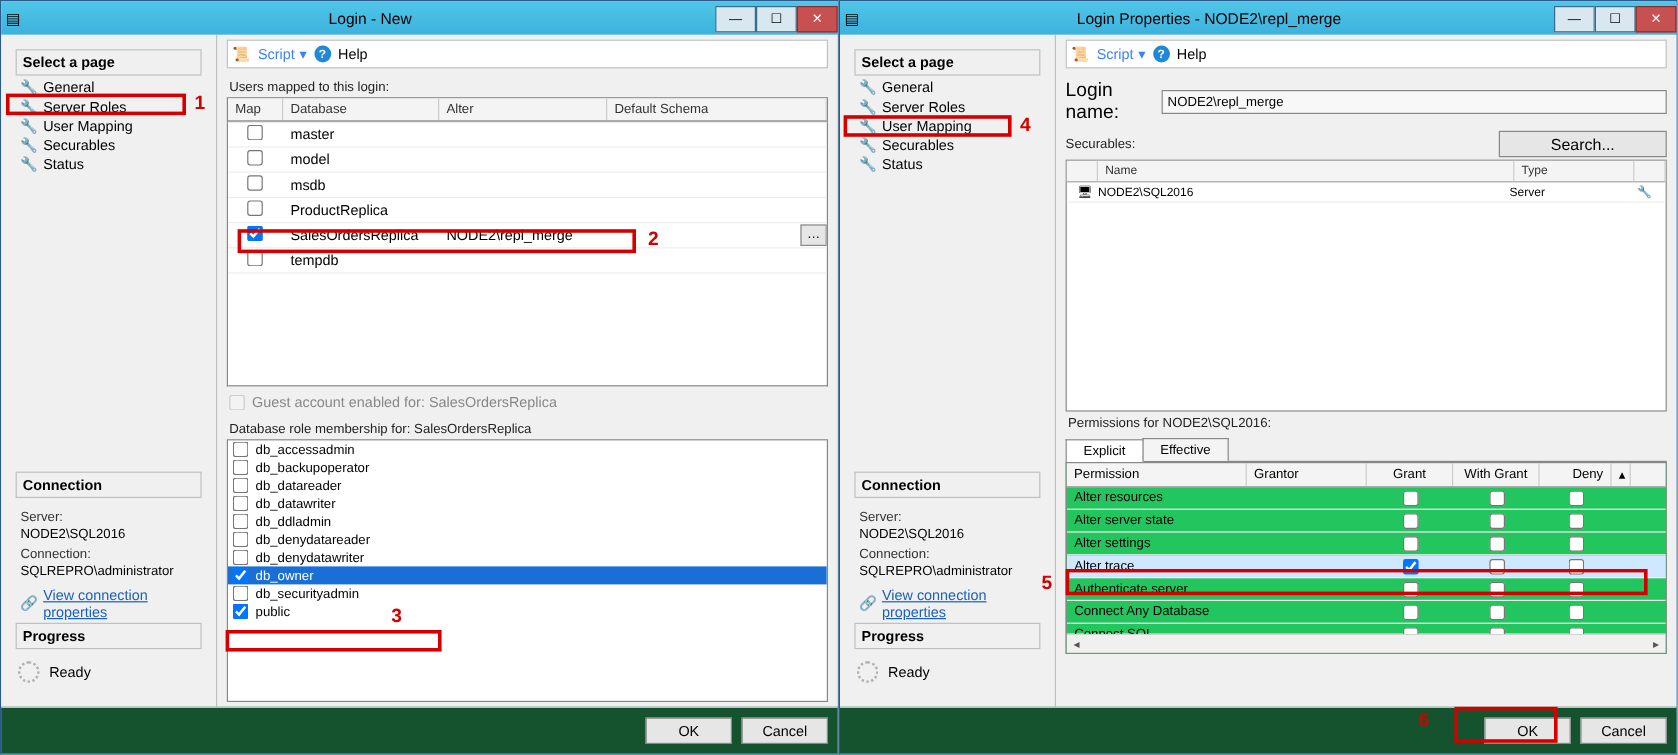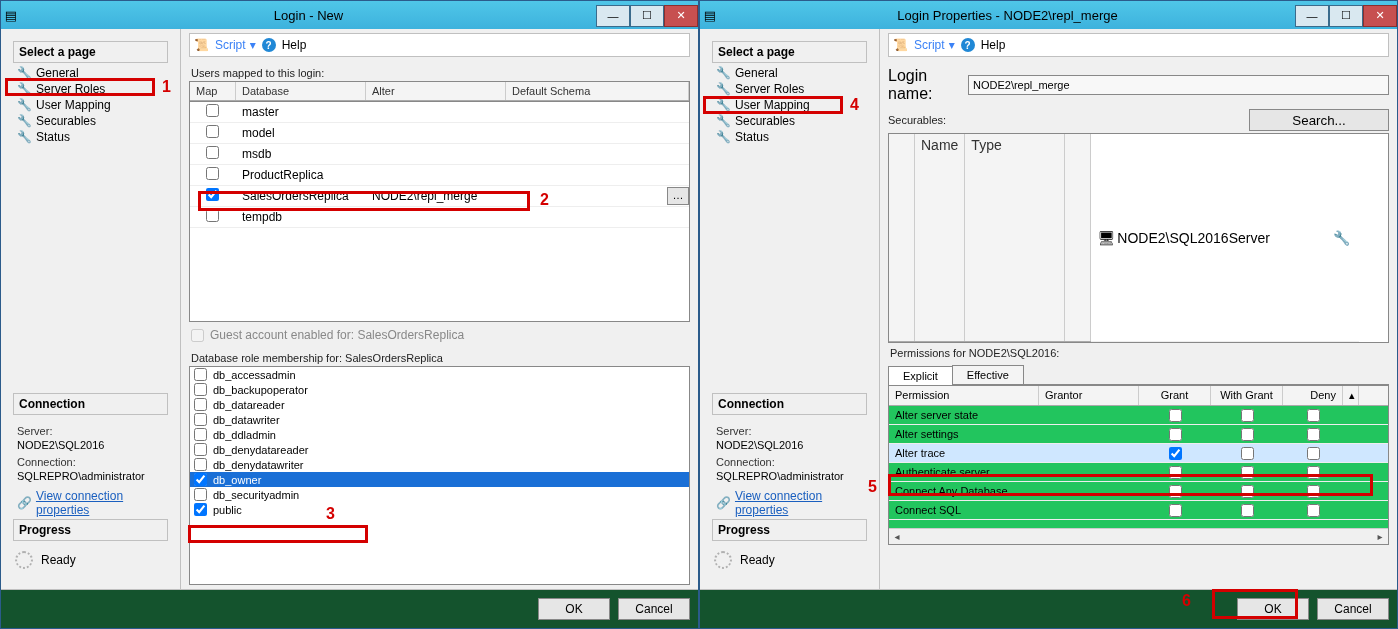--- a/index.html
+++ b/index.html
@@ -100,21 +100,21 @@
 .guest-row { display:flex; align-items:center; gap:6px; padding:6px 2px; color:#888;}
 .role-list { flex:1; border:1px solid #888; background:#fff; overflow-y:auto;}
 .role-item { display:flex; align-items:center; gap:6px; padding:1px 4px; font-size:11px;}
 .role-item.selected { background:#1a6fd6; color:#fff; }
 .buttons { display:flex; justify-content:flex-end; gap:8px; padding:8px; border-top:1px solid #c0c0c0; background:#14532d;}
 .btn { min-width:72px; height:22px; border:1px solid #888; background:#e6e6e6; padding:2px 14px; font-size:12px;}
 .form-row { display:flex; align-items:center; gap:10px; padding:4px 0;}
 .form-row label { width:70px; font-size:16px;}
 .txt { flex:1; height:20px; border:1px solid #888; background:#f8f8f8; padding:2px 4px; font-size:11px;}
 .search-btn { width:140px; height:22px; border:1px solid #888; background:#e6e6e6;}
-.secgrid { border:1px solid #888; background:#fff; height:210px; display:flex; flex-direction:row; font-size:14px;}
+.secgrid { border:1px solid #888; background:#fff; height:210px; display:flex; flex-direction:column; font-size:10px;}
 .secgrid .grid-head .gh:first-child{flex:0 0 26px}
 .secrow { display:flex; align-items:center; padding:2px 4px; border-bottom:1px solid #eee;}
 .secrow .srv-icon{width:22px;text-align:center}
 .perm-tabs { display:flex; border-bottom:1px solid #888; margin-top:4px;}
 .perm-tab { padding:3px 14px; border:1px solid #888; border-bottom:none; background:#f4f4f4; font-size:11px; margin-right:-1px;}
 .perm-tab.active { background:#fff; position:relative; top:1px;}
 .perm-grid { border:1px solid #888; background:#22c55e; height:160px; display:flex; flex-direction:column;}
 .perm-head { display:flex; background:#f4f4f4; border-bottom:1px solid #aaa;}
 .ph { padding:3px 6px; border-right:1px solid #ccc; font-size:11px;}
 .perm-body { flex:1; overflow-y:auto; overflow-x:auto;}
@@ -389,20 +389,33 @@
         <div class="perm-head">
           <div class="ph" style="flex:0 0 150px">Permission</div>
           <div class="ph" style="flex:0 0 100px">Grantor</div>
           <div class="ph" style="flex:0 0 72px;text-align:center">Grant</div>
           <div class="ph" style="flex:0 0 72px;text-align:center">With Grant</div>
           <div class="ph" style="flex:0 0 60px;text-align:right">Deny</div>
           <div class="ph vs-arrow">▴</div>
         </div>
         <div class="perm-body" id="perm-body">
             <div class="perm-row">
+              <div class="pc" style="flex:0 0 150px">Alter resources</div>
+  <div class="pc" style="flex:0 0 100px"></div>
+  <div class="cb-cell">
+                <input type="checkbox" class="cb" style="">
+              </div>
+  <div class="cb-cell">
+                <input type="checkbox" class="cb" style="">
+              </div>
+  <div class="cb-cell" style="flex:0 0 60px">
+                <input type="checkbox" class="cb" style="">
+              </div>
+            </div>
+            <div class="perm-row">
               <div class="pc" style="flex:0 0 150px">Alter server state</div>
   <div class="pc" style="flex:0 0 100px"></div>
   <div class="cb-cell">
                 <input type="checkbox" class="cb" style="">
               </div>
   <div class="cb-cell">
                 <input type="checkbox" class="cb" style="">
               </div>
   <div class="cb-cell" style="flex:0 0 60px">
                 <input type="checkbox" class="cb" style="">

